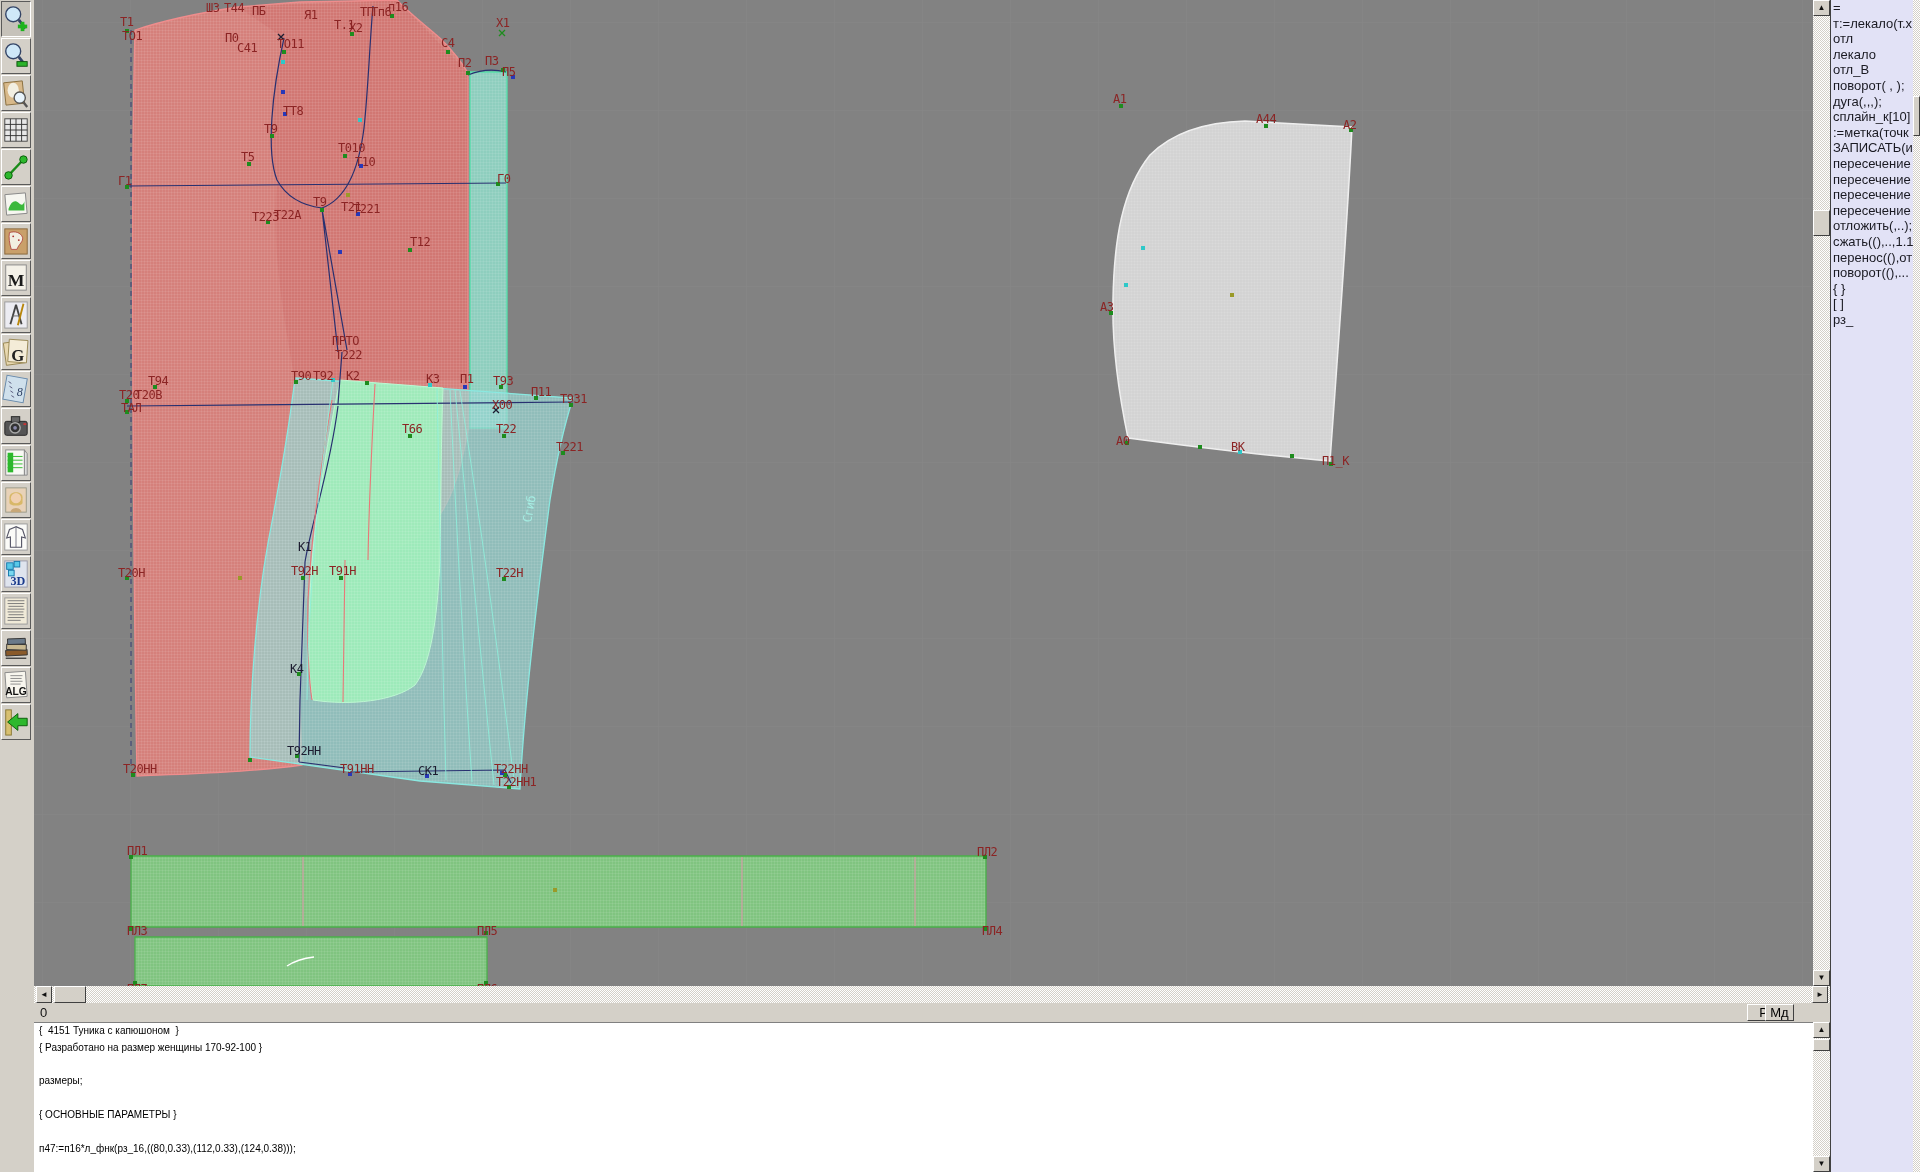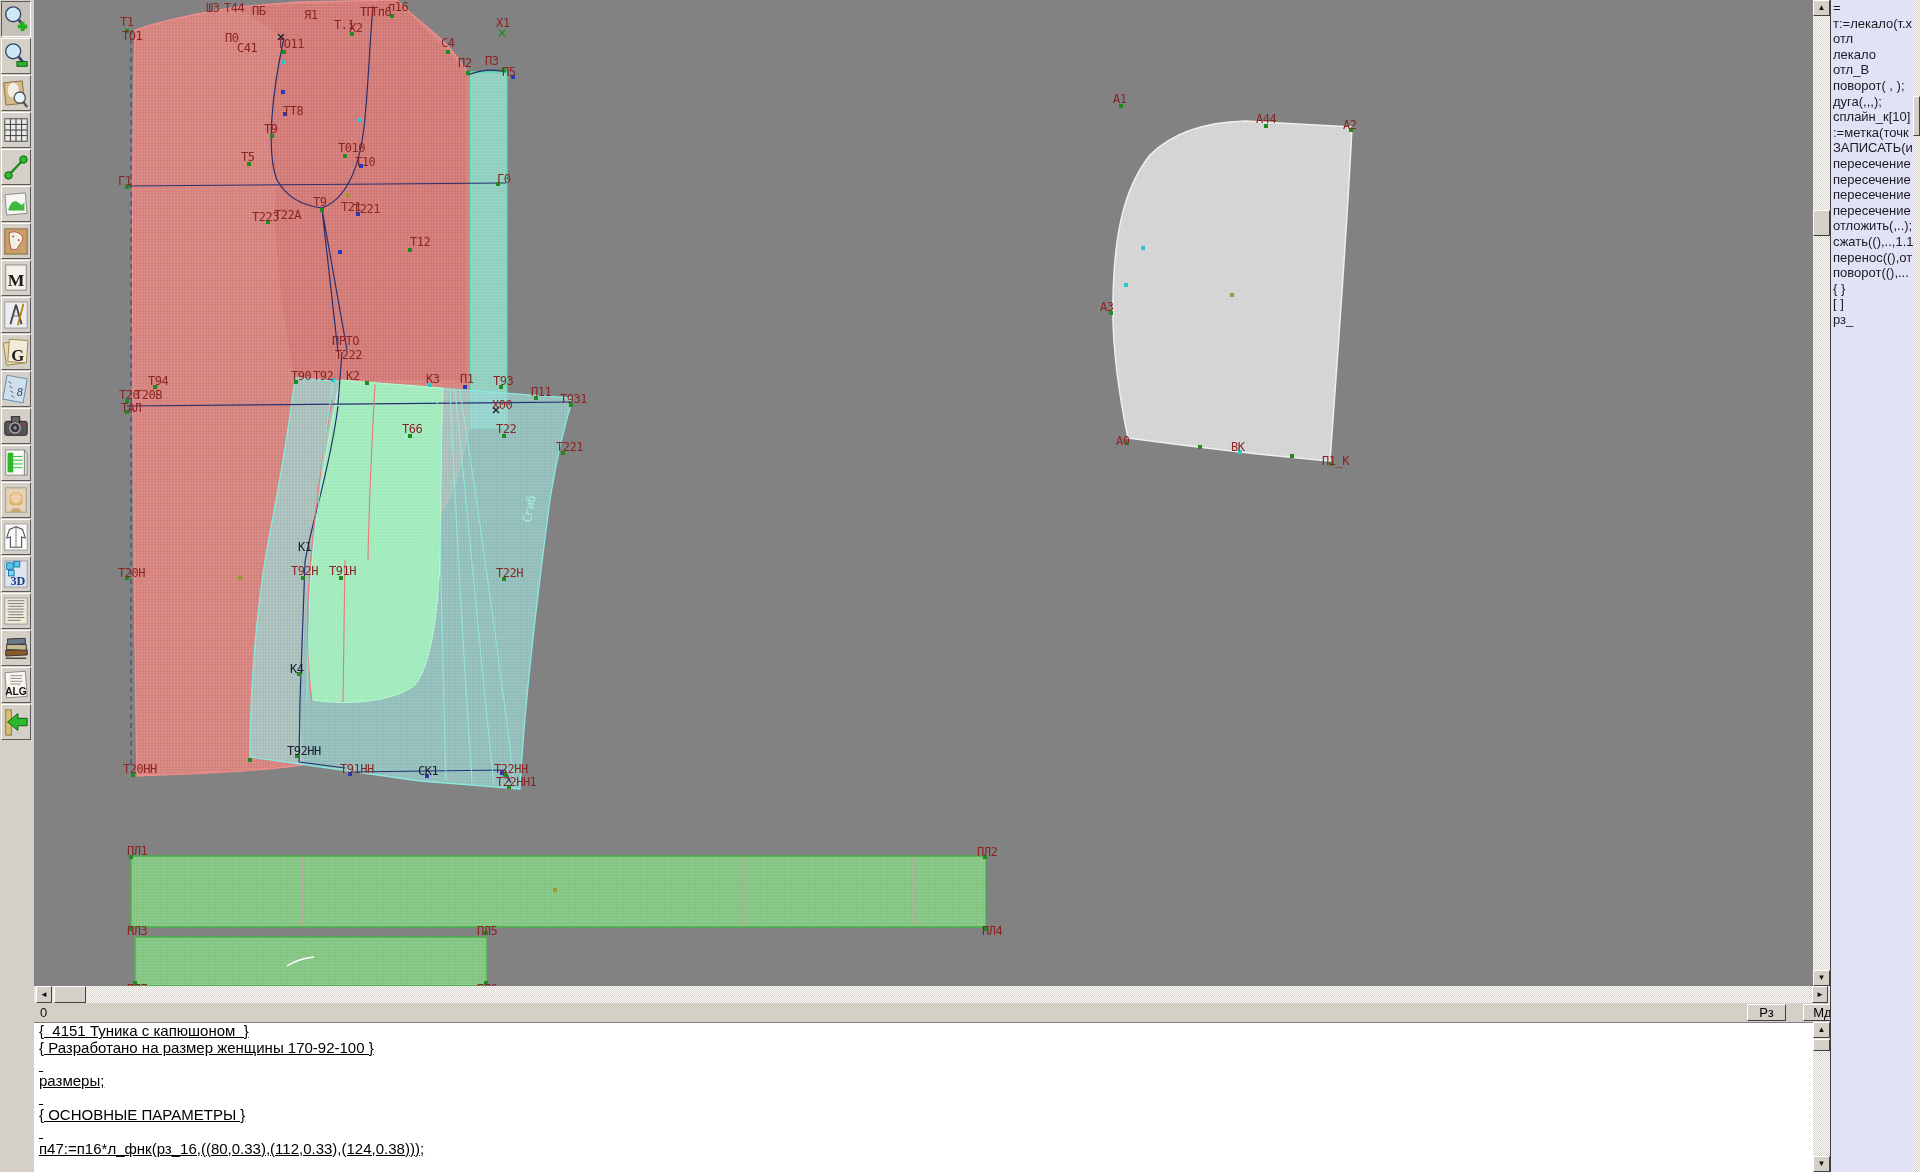--- a/index.html
+++ b/index.html
@@ -37,21 +37,21 @@
   
   #statusrow{position:absolute;left:34px;top:1003px;width:1796px;height:19px;background:#d4d0c8;z-index:15;}
   #status-zero{position:absolute;left:6px;top:2px;font-size:13px;color:#111;}
   .mini-btn{position:absolute;top:1px;height:17px;background:#d4d0c8;border-top:1px solid #fff;border-left:1px solid #fff;
     border-right:1px solid #404040;border-bottom:1px solid #404040;box-sizing:border-box;
     font-size:13px;color:#000000;text-align:center;line-height:15px;}
 
   
   #editor{position:absolute;left:34px;top:1022px;width:1779px;height:150px;background:#ffffff;
     border-top:1px solid #808080;box-sizing:border-box;z-index:10;}
-  .ed-line{padding-left:5px;font-size:15px;line-height:16.8px;color:#000;white-space:pre;text-decoration:underline;}
+  .ed-line{padding-left:5px;font-size:10px;line-height:16.8px;color:#000;white-space:pre;}
 
   
   #panel{position:absolute;left:1830px;top:0;width:90px;height:1172px;background:#e2e2f6;
     border-left:1px solid #404040;box-sizing:border-box;z-index:25;overflow:hidden;}
   .panel-item{font-size:13px;line-height:15.6px;color:#1a1a22;padding-left:2px;white-space:nowrap;}
   #panel-scroll{position:absolute;right:0;top:0;width:7px;height:1172px;}
   #panel-scroll .sb-thumb{left:0;width:7px;}
 </style>
 </head>
 <body>
@@ -464,21 +464,21 @@
 
   <div id="hscroll-canvas" class="sb-dither">
     <div class="sb-btn" style="left:2px;top:0;width:16px;height:17px;line-height:15px;">◄</div>
     <div class="sb-thumb" style="left:20px;top:0;width:32px;height:17px;"></div>
     <div class="sb-btn" style="left:1778px;top:0;width:16px;height:17px;line-height:15px;">►</div>
   </div>
 
   <div id="statusrow">
     <span id="status-zero">0</span>
     <div class="mini-btn" style="left:1713px;width:39px;"><span>Рз</span></div>
-    <div class="mini-btn" style="left:1769px;width:39px;"><span>Мд</span></div>
+    <div class="mini-btn" style="left:1731px;width:29px;"><span>Мд</span></div>
   </div>
 
   <div id="editor">
       <div class="ed-line">{  4151 Туника с капюшоном  }</div>
       <div class="ed-line">{ Разработано на размер женщины 170-92-100 }</div>
       <div class="ed-line"> </div>
       <div class="ed-line">размеры;</div>
       <div class="ed-line"> </div>
       <div class="ed-line">{ ОСНОВНЫЕ ПАРАМЕТРЫ }</div>
       <div class="ed-line"> </div>

